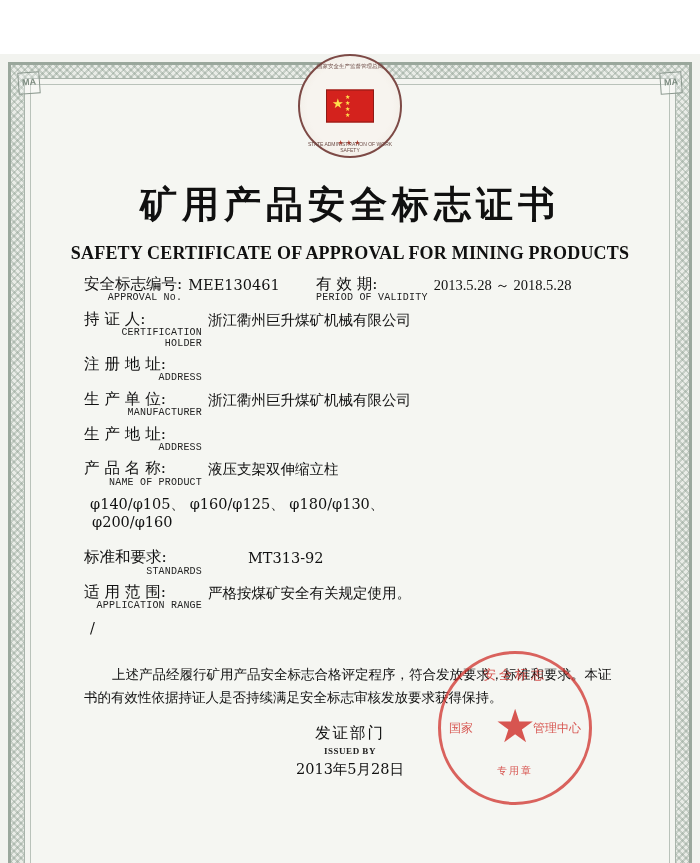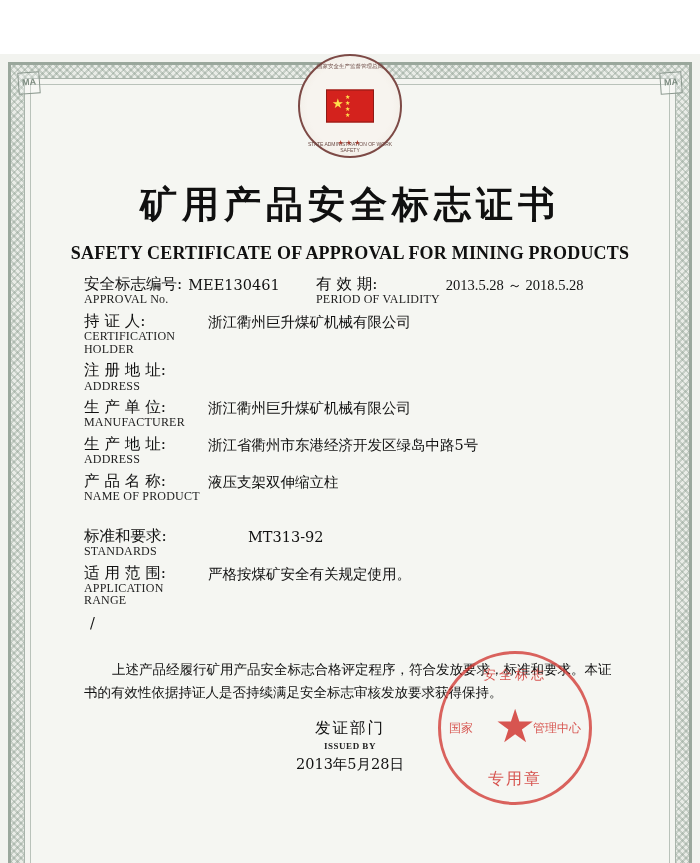--- a/index.html
+++ b/index.html
@@ -184,25 +184,26 @@
   }
   .lbl .cn {
     display: block;
     font-size: 15.5px;
     color: #111;
     white-space: nowrap;
     font-family: "DejaVu Serif", "Liberation Serif", serif;
   }
   .lbl .en {
     display: block;
-    font-size: 12px;
+    font-size: 10px;
     color: #222;
     letter-spacing: 0.2px;
     margin-top: 1px;
-    font-family: Liberation Serif, serif;
+    font-family: Liberation Mono, monospace;
+    text-align: right;
   }
   .val {
     font-size: 14.5px;
     color: #111;
     padding-left: 6px;
     line-height: 1.25;
     font-family: "DejaVu Serif", "Liberation Serif", serif;
   }
   .val.mono-num {
     font-family: "Liberation Serif", serif;
@@ -278,21 +279,21 @@
   .seal .seal-top, .seal .seal-bottom {
     position: absolute;
     left: 0; right: 0;
     text-align: center;
     color: rgba(206, 40, 35, 0.78);
     font-size: 13px;
     letter-spacing: 3px;
     font-family: "DejaVu Serif", "Liberation Serif", serif;
   }
   .seal .seal-top { top: 12px; }
-  .seal .seal-bottom { bottom: 12px; font-size: 16px; letter-spacing: 2px; text-align: center; }
+  .seal .seal-bottom { bottom: 24px; font-size: 10px; letter-spacing: 2px; text-align: center; }
   .seal .seal-left, .seal .seal-right {
     position: absolute;
     top: 50%;
     transform: translateY(-50%);
     color: rgba(206, 40, 35, 0.78);
     font-size: 12px;
     font-family: "DejaVu Serif", "Liberation Serif", serif;
   }
   .seal .seal-left { left: 8px; }
   .seal .seal-right { right: 8px; }
@@ -371,32 +372,35 @@
           <span class="en">MANUFACTURER</span>
         </div>
         <div class="val">浙江衢州巨升煤矿机械有限公司</div>
       </div>
 
       <div class="row">
         <div class="lbl w-holder">
           <span class="cn">生 产 地 址:</span>
           <span class="en">ADDRESS</span>
         </div>
-        <div class="val">浙江省衢州市东港经济开发区绿岛中路5号</div>
       </div>
 
       <div class="row">
         <div class="lbl w-holder">
           <span class="cn">产 品 名 称:</span>
           <span class="en">NAME OF PRODUCT</span>
         </div>
         <div class="val">液压支架双伸缩立柱</div>
       </div>
 
       <div class="row">
+        <div class="val">
+          <span>φ140/φ105、 φ160/φ125、 φ180/φ130、</span>
+          <span class="line2">φ200/φ160</span>
+        </div>
       </div>
 
       <div class="row gap-top">
         <div class="lbl w-holder">
           <span class="cn">标准和要求:</span>
           <span class="en">STANDARDS</span>
         </div>
         <div class="val">MT313-92</div>
       </div>
 

